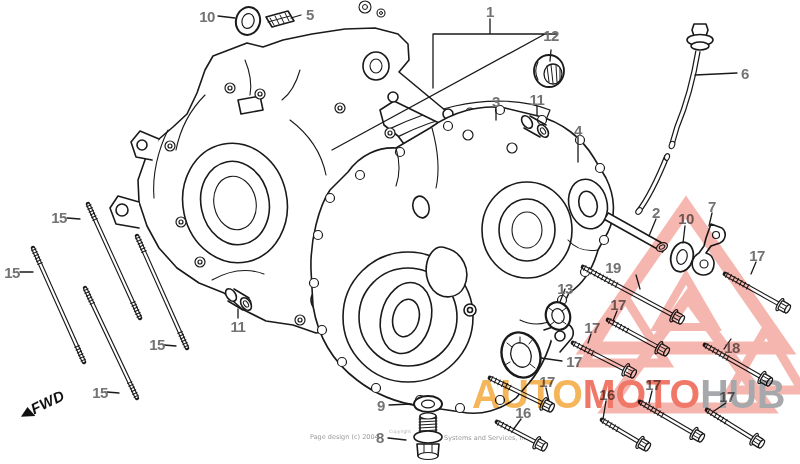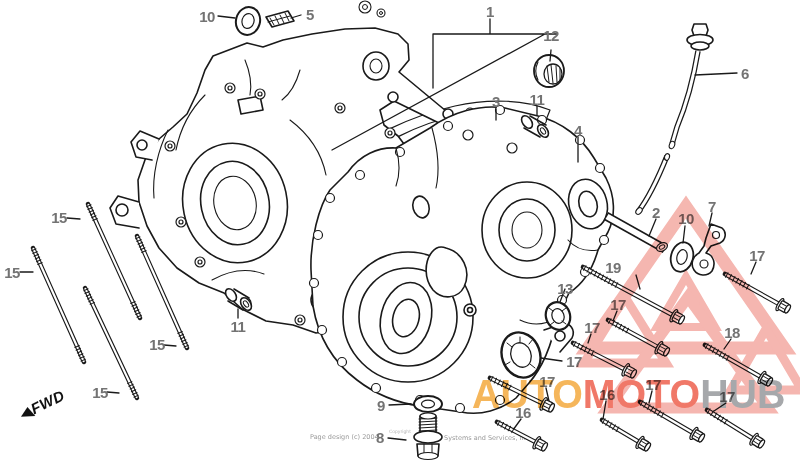--- a/index.html
+++ b/index.html
@@ -477,21 +477,21 @@
       <div class="callout" style="left: 578px; top: 130px;">4</div>
       <div class="callout" style="left: 745px; top: 73px;">6</div>
       <div class="callout" style="left: 656px; top: 212px;">2</div>
       <div class="callout" style="left: 686px; top: 218px;">10</div>
       <div class="callout" style="left: 712px; top: 206px;">7</div>
       <div class="callout" style="left: 565px; top: 288px;">13</div>
       <div class="callout" style="left: 613px; top: 267px;">19</div>
       <div class="callout" style="left: 618px; top: 304px;">17</div>
       <div class="callout" style="left: 592px; top: 327px;">17</div>
       <div class="callout" style="left: 757px; top: 255px;">17</div>
-      <div class="callout" style="left: 732px; top: 332px;">18</div>
+      <div class="callout" style="left: 732px; top: 347px;">18</div>
       <div class="callout" style="left: 574px; top: 361px;">17</div>
       <div class="callout" style="left: 547px; top: 381px;">17</div>
       <div class="callout" style="left: 523px; top: 412px;">16</div>
       <div class="callout" style="left: 607px; top: 394px;">16</div>
       <div class="callout" style="left: 653px; top: 384px;">17</div>
       <div class="callout" style="left: 727px; top: 396px;">17</div>
       <div class="callout" style="left: 381px; top: 405px;">9</div>
       <div class="callout" style="left: 380px; top: 437px;">8</div>
       <div class="callout" style="left: 59px; top: 217px;">15</div>
       <div class="callout" style="left: 12px; top: 272px;">15</div>

